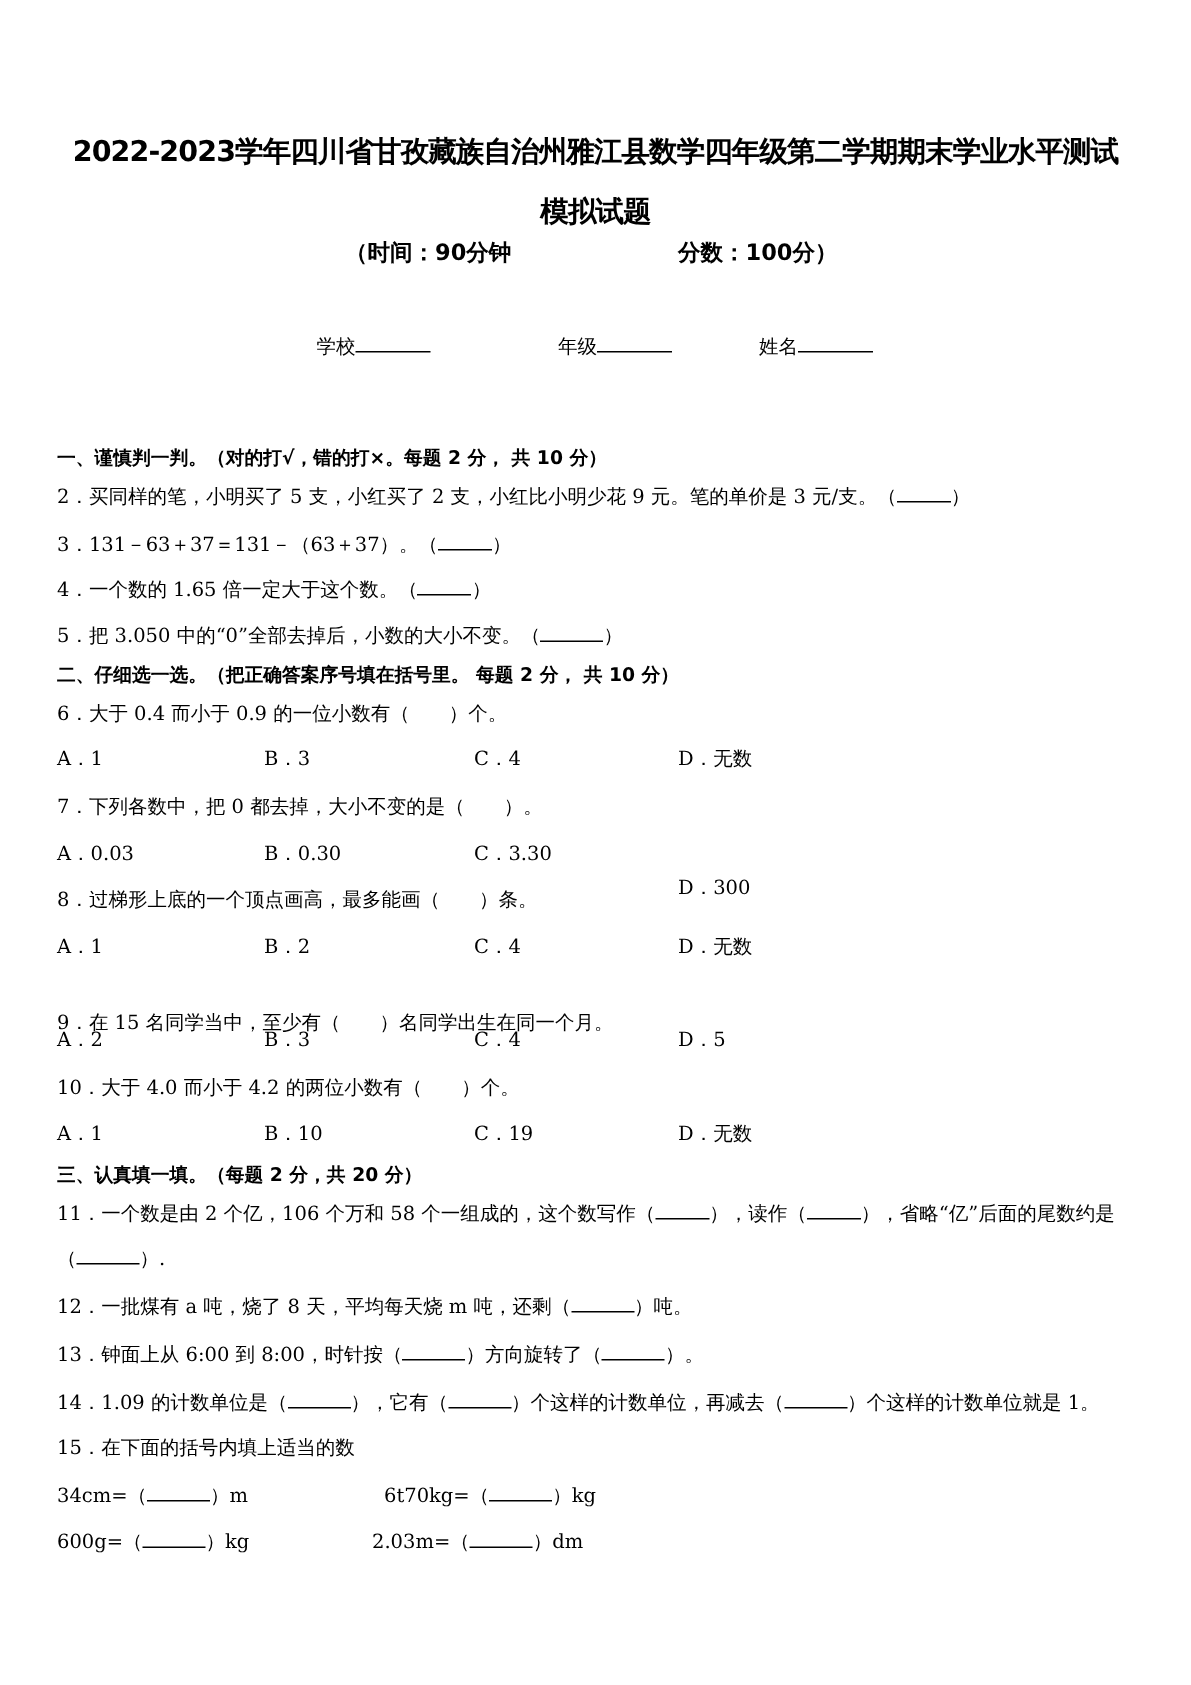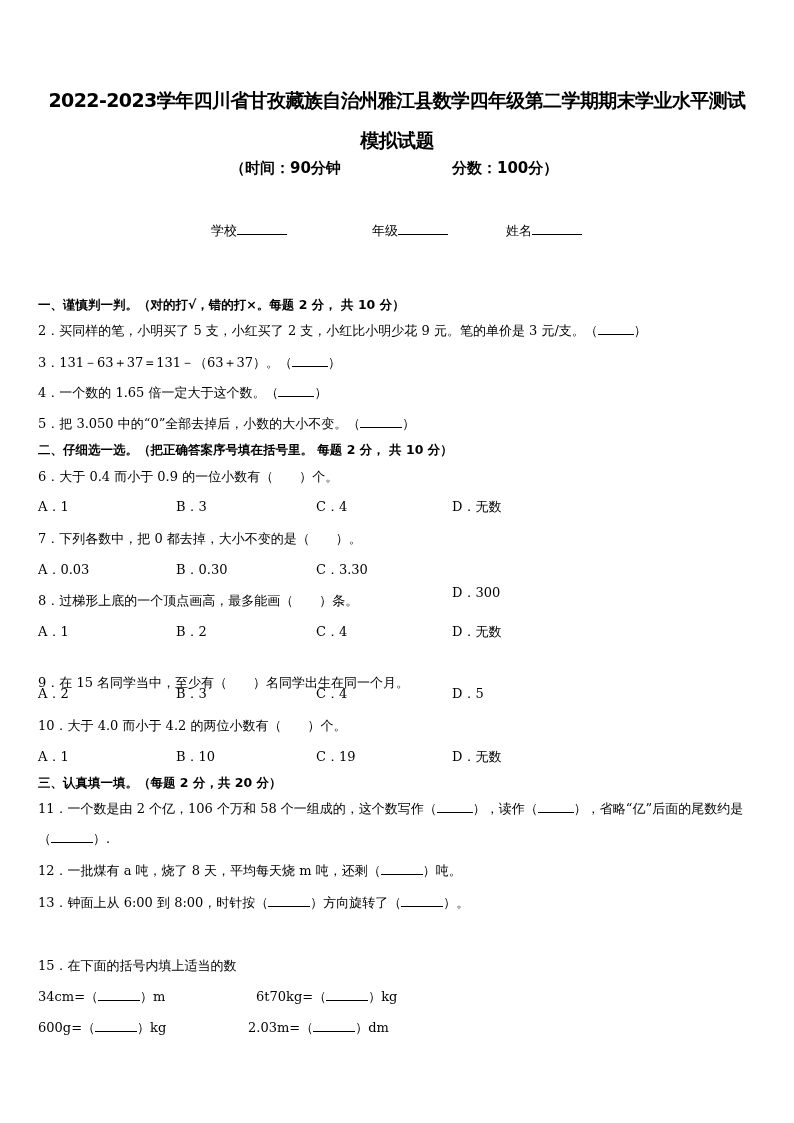--- a/index.html
+++ b/index.html
@@ -72,20 +72,21 @@
 
   <div class="row sec" style="top:774px;">三、认真填一填。（每题 2 分，共 20 分）</div>
 
   <div class="row" style="top:800px;"><span>11．一个数是由 2 个亿，106 个万和 58 个一组成的，这个数写作（</span><span class="blank"></span><span>），读作（</span><span class="blank"></span><span>），省略“亿”后面的尾数约是</span></div>
   <div class="row" style="top:830px;"><span>（</span><span class="blank w42"></span><span>）.</span></div>
 
   <div class="row" style="top:862px;"><span>12．一批煤有 a 吨，烧了 8 天，平均每天烧 m 吨，还剩（</span><span class="blank w42"></span><span>）吨。</span></div>
 
   <div class="row" style="top:894px;text-align:right;"><span>13．钟面上从 6:00 到 8:00，时针按（</span><span class="blank w42"></span><span>）方向旋转了（</span><span class="blank w42"></span><span>）。</span></div>
 
+  <div class="row" style="top:926px;"><span>14．1.09 的计数单位是（</span><span class="blank w42"></span><span>），它有（</span><span class="blank w42"></span><span>）个这样的计数单位，再减去（</span><span class="blank w42"></span><span>）个这样的计数单位就是 1。</span></div>
 
   <div class="row" style="top:957px;">15．在下面的括号内填上适当的数</div>
 
   <div class="opt" style="top:988px;left:38px;"><span>34cm=（</span><span class="blank w42"></span><span>）m</span></div>
   <div class="opt" style="top:988px;left:256px;"><span>6t70kg=（</span><span class="blank w42"></span><span>）kg</span></div>
   <div class="opt" style="top:1019px;left:38px;"><span>600g=（</span><span class="blank w42"></span><span>）kg</span></div>
   <div class="opt" style="top:1019px;left:248px;"><span>2.03m=（</span><span class="blank w42"></span><span>）dm</span></div>
 
 </div>
 

